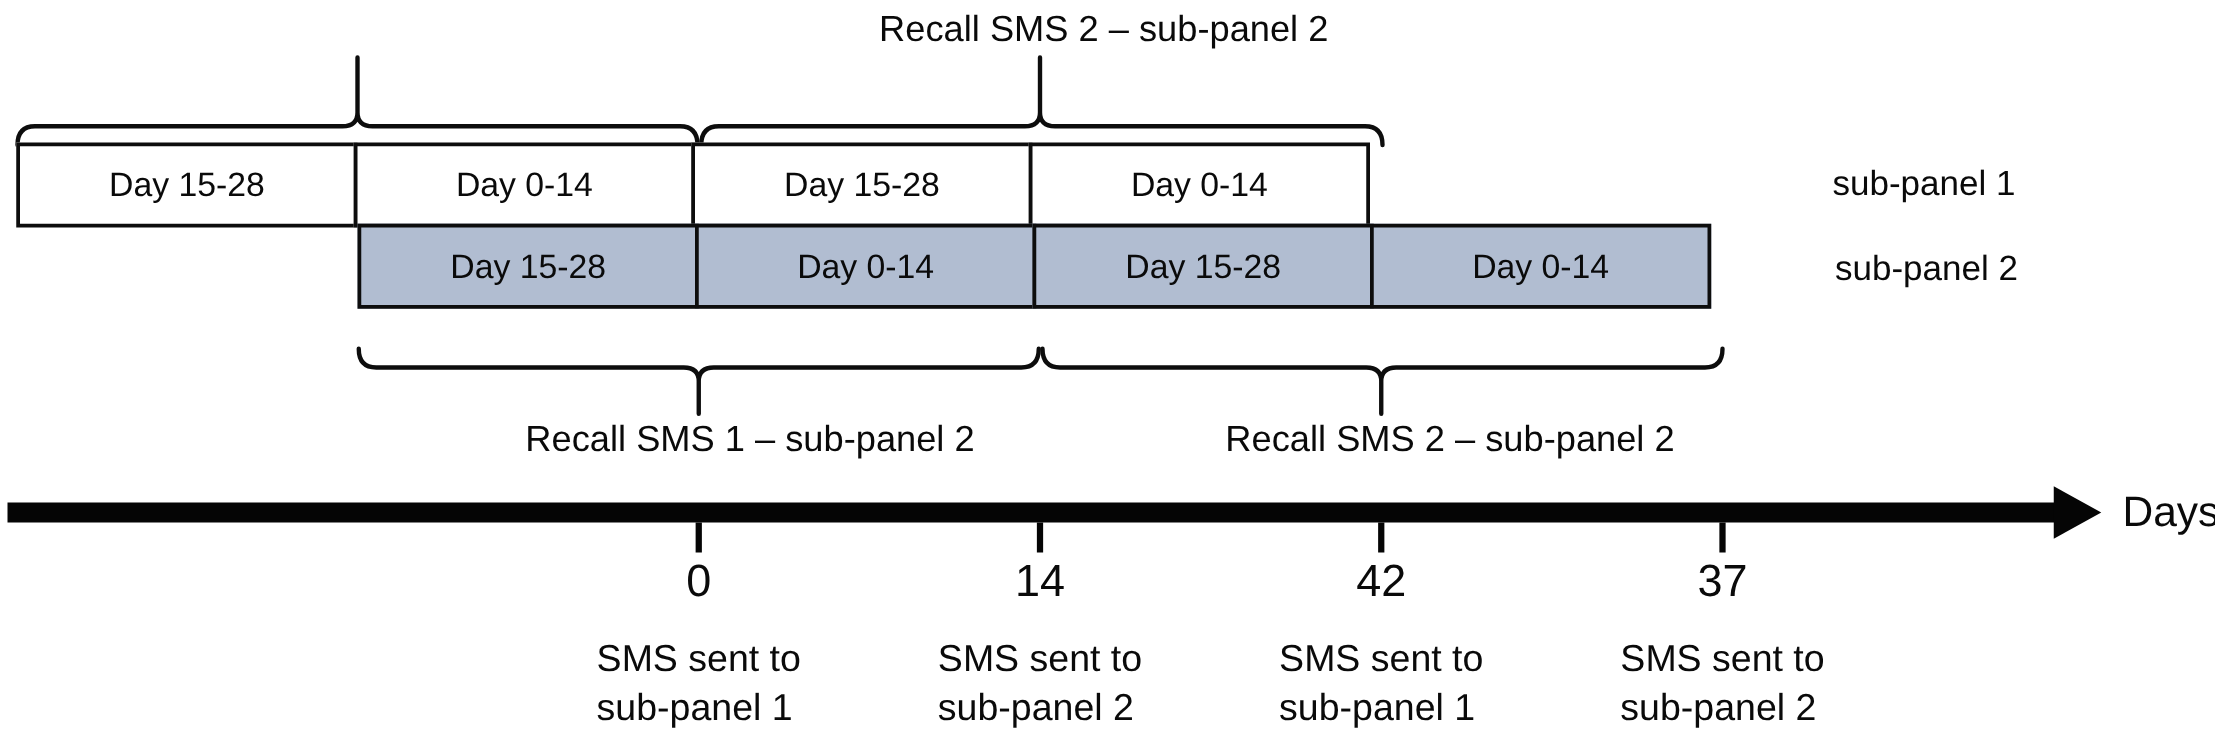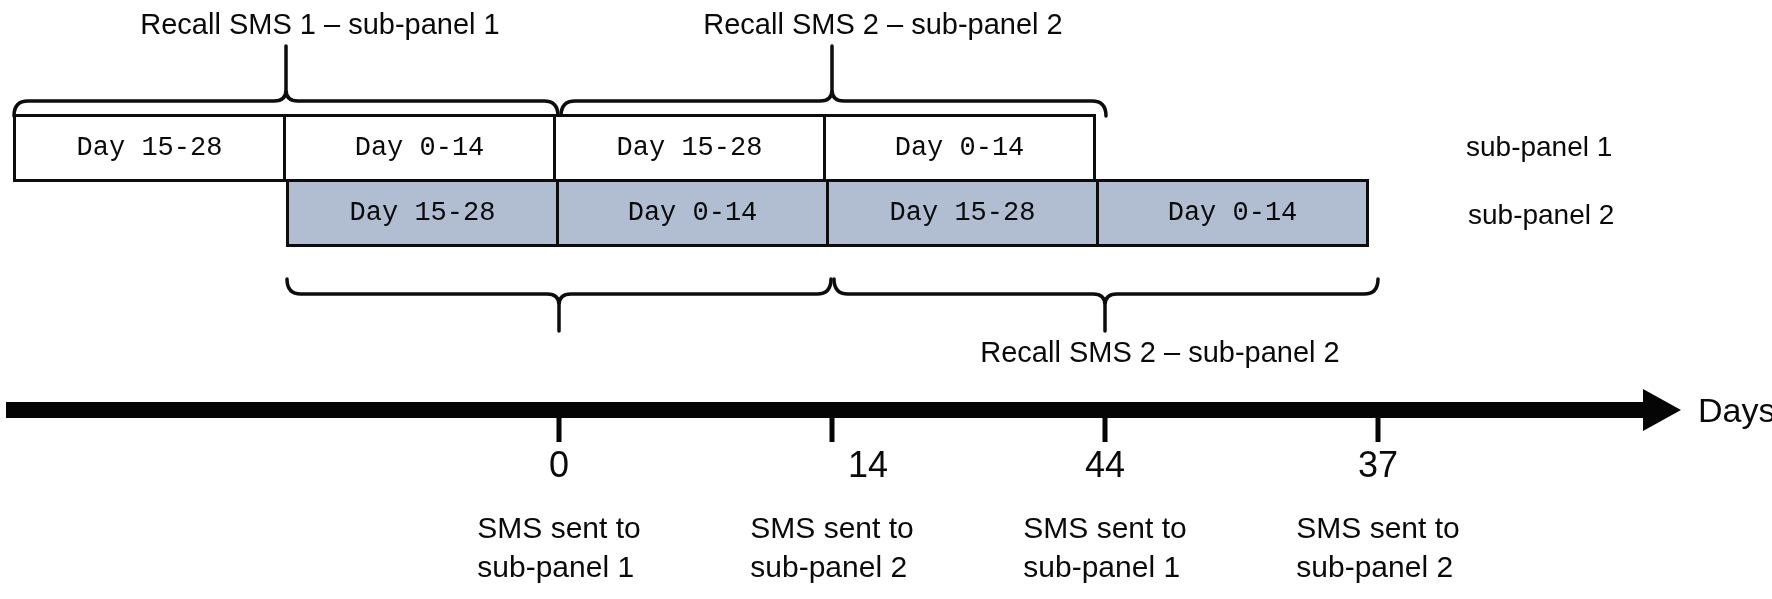--- a/index.html
+++ b/index.html
@@ -25,21 +25,20 @@
   .cell{
     box-sizing:border-box;
     height:68px;
     width:273px;
     border:3px solid #0d0d0d;
     display:flex;
     align-items:center;
     justify-content:center;
     font-size:27px;
     background:#ffffff;
-    font-family:Liberation Mono, monospace;
   }
   .cell + .cell{margin-left:-3px;}
   .row2 .cell{background:#b1bdd1;}
   .side-label{
     font-size:28px;
     white-space:nowrap;
   }
   .tick-num{
     font-size:36px;
     font-weight:400;
@@ -51,21 +50,20 @@
   .days-label{
     font-size:34px;
   }
   svg{display:block;}
 </style>
 </head>
 <body>
 
 <div id="fig">
 
-  <div class="abs ctr brace-label" style="left:320px;top:8px;">Recall SMS 1 – sub-panel 1</div>
   <div class="abs ctr brace-label" style="left:883px;top:8px;">Recall SMS 2 – sub-panel 2</div>
 
   <svg class="abs" style="left:0;top:0;" width="1772" height="599" viewBox="0 0 1772 599">
 
     <path d="M 14 116 Q 14 101 28 101 L 274 101 Q 286 101 286 90 L 286 46 M 286 90 Q 286 101 298 101 L 544 101 Q 558 101 558 116" fill="none" stroke="#0d0d0d" stroke-width="3.5" stroke-linecap="round" stroke-linejoin="round"></path>
 
     <path d="M 561 116 Q 561 101 575 101 L 820 101 Q 832 101 832 90 L 832 46 M 832 90 Q 832 101 844 101 L 1092 101 Q 1106 101 1106 116" fill="none" stroke="#0d0d0d" stroke-width="3.5" stroke-linecap="round" stroke-linejoin="round"></path>
 
     <path d="M 287 279 Q 287 294 301 294 L 547 294 Q 559 294 559 305 L 559 331 M 559 305 Q 559 294 571 294 L 817 294 Q 831 294 831 279" fill="none" stroke="#0d0d0d" stroke-width="3.5" stroke-linecap="round" stroke-linejoin="round"></path>
 
@@ -90,27 +88,28 @@
   <div class="row row2" style="left:286px;top:179px;">
     <div class="cell">Day 15-28</div>
     <div class="cell">Day 0-14</div>
     <div class="cell">Day 15-28</div>
     <div class="cell">Day 0-14</div>
   </div>
 
   <div class="abs side-label" style="left:1466px;top:131px;">sub-panel 1</div>
   <div class="abs side-label" style="left:1468px;top:199px;">sub-panel 2</div>
 
+  <div class="abs ctr brace-label" style="left:600px;top:336px;">Recall SMS 1 – sub-panel 2</div>
   <div class="abs ctr brace-label" style="left:1160px;top:336px;">Recall SMS 2 – sub-panel 2</div>
 
   <div class="abs days-label" style="left:1698px;top:391px;">Days</div>
 
   <div class="abs ctr tick-num" style="left:559px;top:444px;">0</div>
-  <div class="abs ctr tick-num" style="left:832px;top:444px;margin-left:36px;">14</div>
-  <div class="abs ctr tick-num" style="left:1105px;top:444px;">44</div>
+  <div class="abs ctr tick-num" style="left:832px;top:444px;">14</div>
+  <div class="abs ctr tick-num" style="left:1105px;top:444px;">42</div>
   <div class="abs ctr tick-num" style="left:1378px;top:444px;">37</div>
 
   <div class="abs ctr caption" style="left:559px;top:508px;">
     <div>SMS sent to</div>
     <div>sub-panel 1</div>
   </div>
   <div class="abs ctr caption" style="left:832px;top:508px;">
     <div>SMS sent to</div>
     <div>sub-panel 2</div>
   </div>

